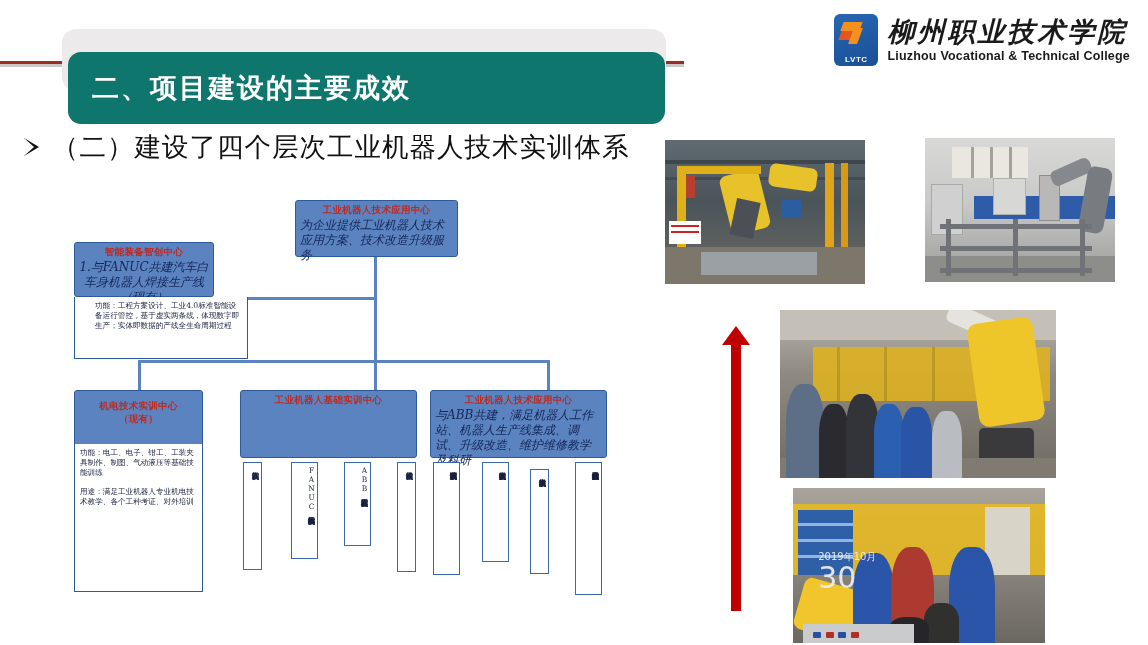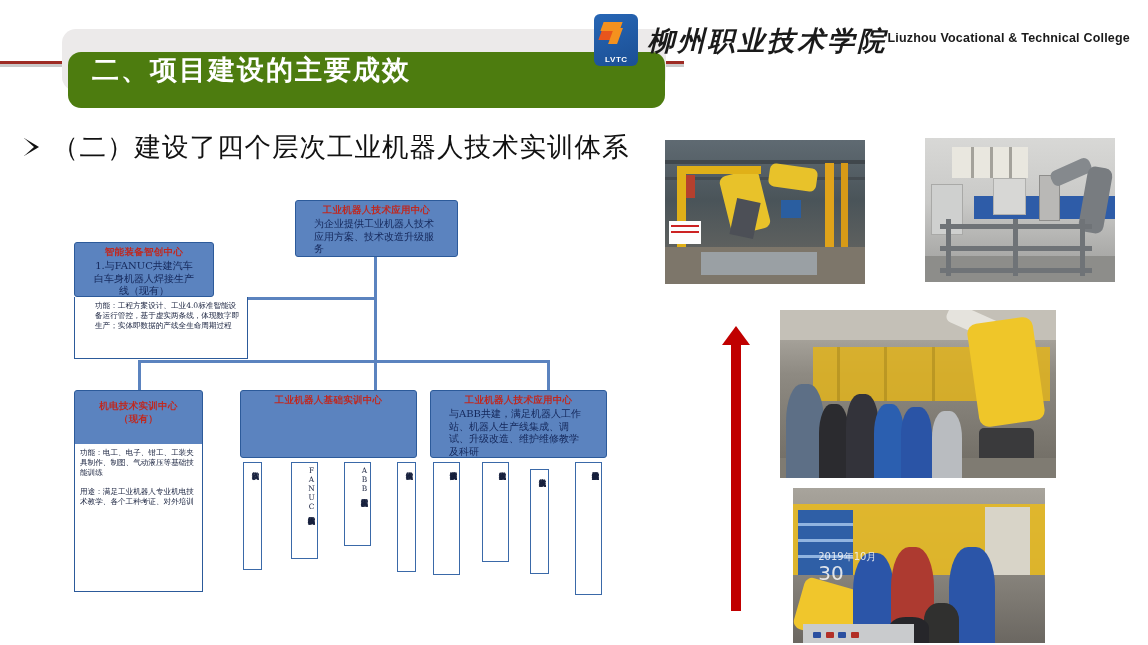--- a/index.html
+++ b/index.html
@@ -12,23 +12,23 @@
   .slide{position:absolute;inset:0;background:#fff;}
 
   
   .hdr-rule{position:absolute;left:0;top:61px;width:684px;height:3px;background:#9e2b24;}
   .hdr-rule2{position:absolute;left:0;top:64px;width:684px;height:3px;background:#c9c9c9;}
   .title-shadow{
     position:absolute;left:62px;top:29px;width:604px;height:62px;
     background:#eceaea;border-radius:14px;
   }
   .title-bar{
-    position:absolute;left:68px;top:52px;width:597px;height:56px;
-    background:#4d7c0f;border-radius:13px;
-    display:flex;
+    position:absolute;left:68px;top:52px;width:597px;height:72px;
+    background:#0f766e;border-radius:13px;
+    display:flex;align-items:center;
   }
   .title-bar .txt{
     color:#ffffff;font-size:27px;font-weight:bold;letter-spacing:2px;
     margin-left:24px;font-family:"DejaVu Sans","Liberation Sans",sans-serif;
   }
 
   
   .logo{position:absolute;right:18px;top:14px;display:flex;align-items:center;gap:9px;}
   .logo-badge{
     width:44px;height:52px;border-radius:6px;
@@ -44,21 +44,21 @@
     background:#e8551c;transform:skewX(-20deg);
   }
   .logo-badge .m3{
     position:absolute;left:17px;top:14px;width:9px;height:16px;
     background:#f4911e;transform:skewX(-20deg);
   }
   .logo-badge .lv{
     position:absolute;left:0;right:0;bottom:2px;text-align:center;
     color:#fff;font-size:8px;font-weight:bold;letter-spacing:.6px;
   }
-  .logo-words{display:flex;flex-direction:row;line-height:1;}
+  .logo-words{display:flex;flex-direction:column;line-height:1;}
   .logo-cn{
     font-size:27px;font-weight:bold;color:#1a1a1a;letter-spacing:3px;
     font-family:"DejaVu Serif","Liberation Serif",serif;font-style:italic;
   }
   .logo-en{font-size:12.5px;color:#1a1a1a;margin-top:5px;letter-spacing:.2px;font-weight:bold;}
 
   
   .bullet-row{position:absolute;left:24px;top:129px;display:flex;align-items:center;gap:13px;}
   .bullet-arrow{
     width:0;height:0;border-left:15px solid #111;
@@ -81,22 +81,23 @@
     position:absolute;box-sizing:border-box;
     border:1.4px solid #2c5a9a;background:#5b83bf;
     border-radius:3px;
   }
   .dbox .hd{
     color:#c0281f;font-weight:bold;text-align:center;
     font-size:9.5px;letter-spacing:.3px;padding:3px 2px 1px;
     font-family:"DejaVu Serif","Liberation Serif",serif;
   }
   .dbox .bd{
-    color:#14275a;font-size:10px;line-height:1.25;padding:0 18px 3px;
-    font-family:"DejaVu Serif","Liberation Serif",serif;
+    color:#14275a;font-size:12px;line-height:1.25;padding:0 4px 3px;
+    font-family:"DejaVu Serif","Liberation Serif",serif;
+    font-style:italic;
   }
   .wbox{
     position:absolute;box-sizing:border-box;
     border:1.4px solid #2c5a9a;background:#ffffff;border-top:none;
   }
   .wbox .bd{
     color:#17203d;font-size:7.6px;line-height:1.3;padding:4px 5px;
     font-family:"DejaVu Serif","Liberation Serif",serif;
   }
   .conn{position:absolute;background:#5b83bf;}
@@ -170,21 +171,21 @@
   .p4 .fence{position:absolute;left:0;right:0;top:10%;height:46%;background:#e6b922;opacity:.9;}
   .p4 .rack{position:absolute;left:2%;top:14%;width:22%;height:42%;background:#2f5fa6;}
   .p4 .rack i{position:absolute;left:0;right:0;height:3px;background:#91b4e0;}
   .p4 .rack2{position:absolute;right:6%;top:12%;width:18%;height:44%;background:#d8d4c8;}
   .p4 .rob{position:absolute;left:2%;bottom:4%;width:26%;height:34%;background:#f0c62c;
     border-radius:8px;transform:rotate(16deg);}
   .p4 .tray{position:absolute;left:4%;bottom:0;width:44%;height:12%;background:#c9cbcd;}
   .p4 .dot{position:absolute;width:8px;height:6px;border-radius:1px;}
   .p4 .ts{position:absolute;left:10%;top:40%;color:#f2f2f2;font-size:10px;opacity:.9;
     font-family:"DejaVu Sans",sans-serif;}
-  .p4 .ts b{display:block;font-size:20px;line-height:.95;font-weight:normal;}
+  .p4 .ts b{display:block;font-size:30px;line-height:.95;font-weight:normal;}
   .p4 .ppl{position:absolute;bottom:0;border-radius:42% 42% 0 0;}
 
   
   .r-arrow{position:absolute;left:731px;top:343px;width:10px;height:268px;background:#c00000;}
   .r-arrow:before{
     content:"";position:absolute;left:-9px;top:-17px;
     width:0;height:0;border-left:14px solid transparent;border-right:14px solid transparent;
     border-bottom:19px solid #c00000;
   }
 </style>

